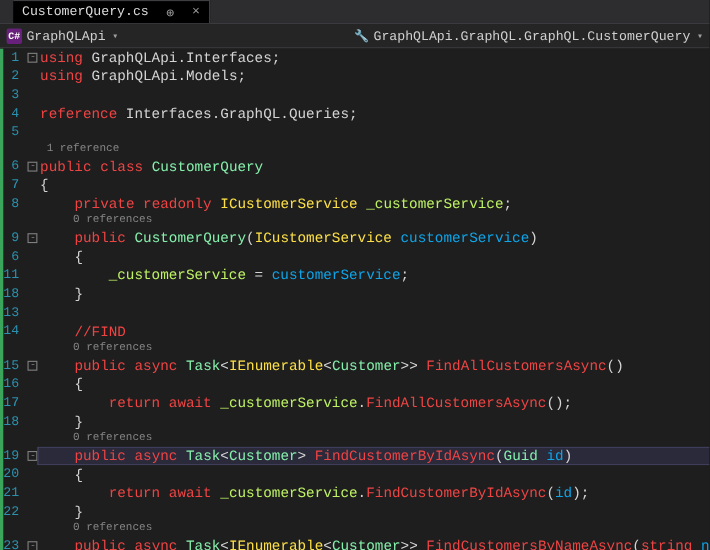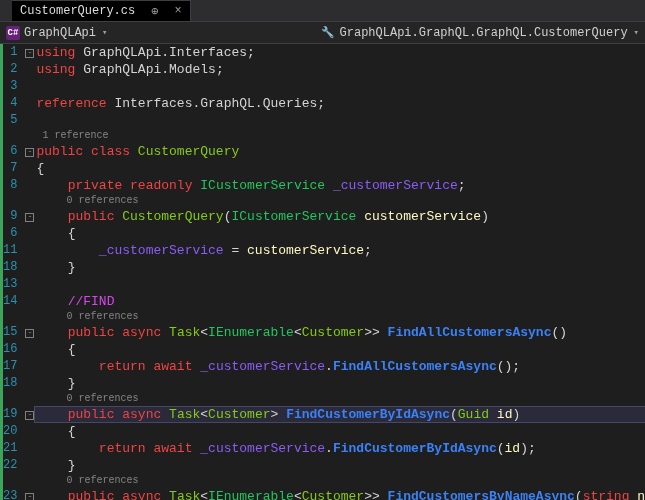--- a/index.html
+++ b/index.html
@@ -109,26 +109,26 @@
     font-size: 10px;
     color: #858585;
     white-space: pre;
     padding-left: 2px;
   }
   .highlight-line {
     background: #2a2a3a;
     box-shadow: inset 0 0 0 1px #464666;
   }
   .kw { color: #ef4444; }
-  .type { color: #84cc16; }
-  .iface { color: #22c55e; }
-  .comment { color: #d946ef; }
-  .method { color: #3b82f6; font-weight: bold; }
-  .field { color: #8b5cf6; font-family: Liberation Mono, monospace; }
-  .param { color: #fef9c3; }
+  .type { color: #86efac; }
+  .iface { color: #fde047; }
+  .comment { color: #ef4444; }
+  .method { color: #ef4444; }
+  .field { color: #bef264; font-family: Liberation Mono, monospace; }
+  .param { color: #0ea5e9; }
   .punct { color: #d4d4d4; }
   .ns { color: #d4d4d4; }
 </style>
 </head>
 <body>
 
 <div class="tab-bar">
   <div class="tab">
     <span>CustomerQuery.cs</span>
     <span class="pin">⊕</span>

